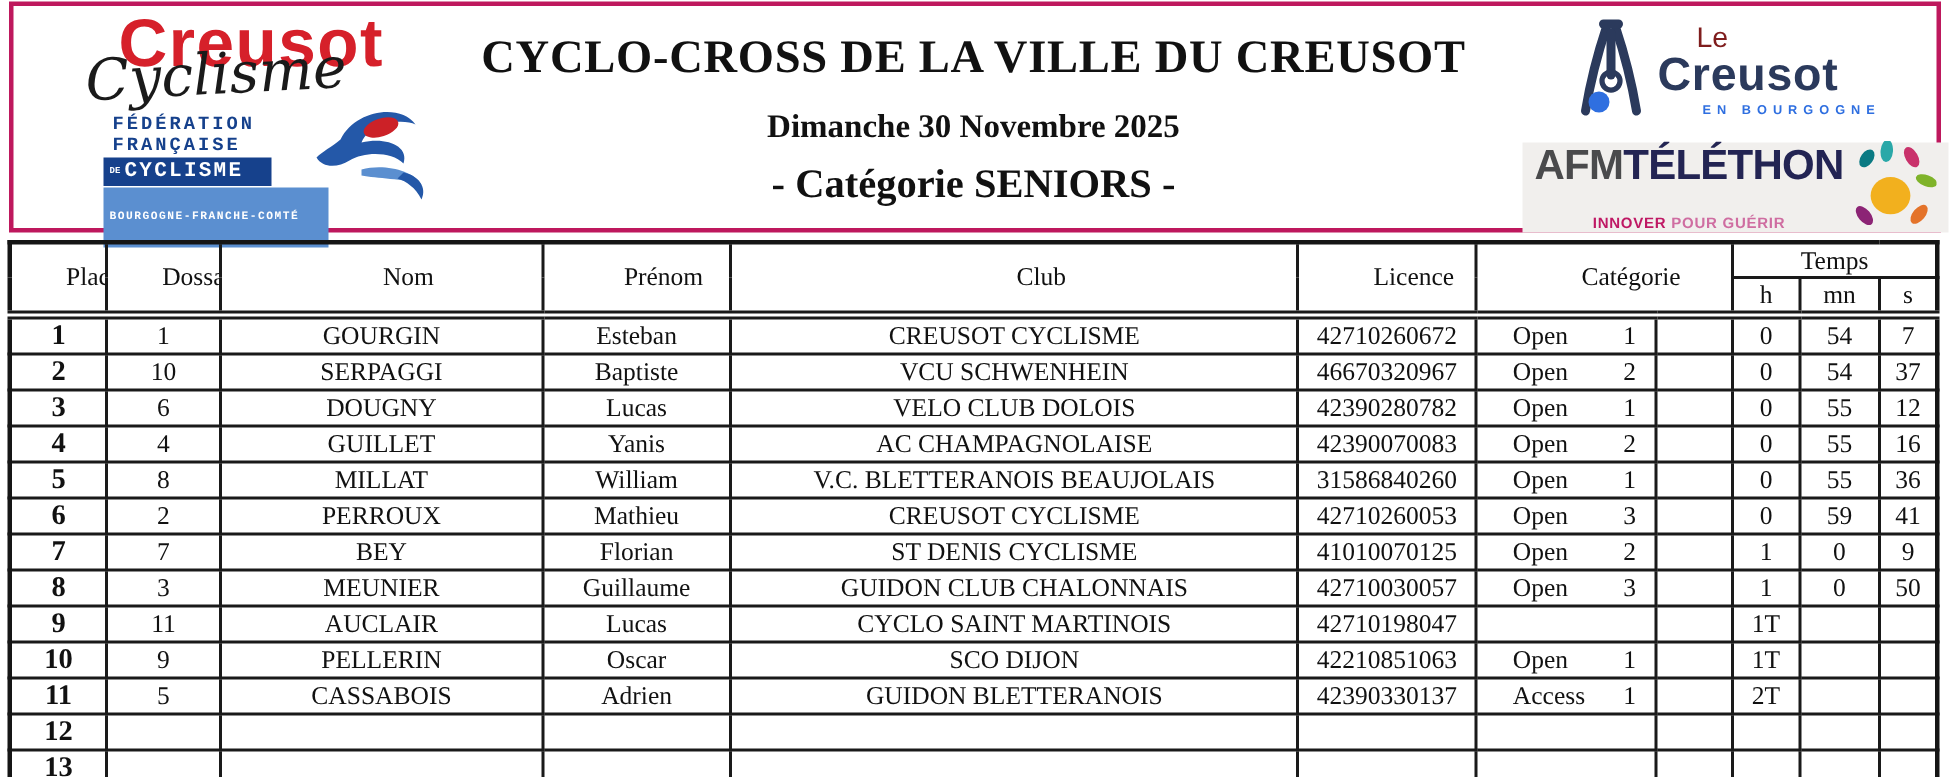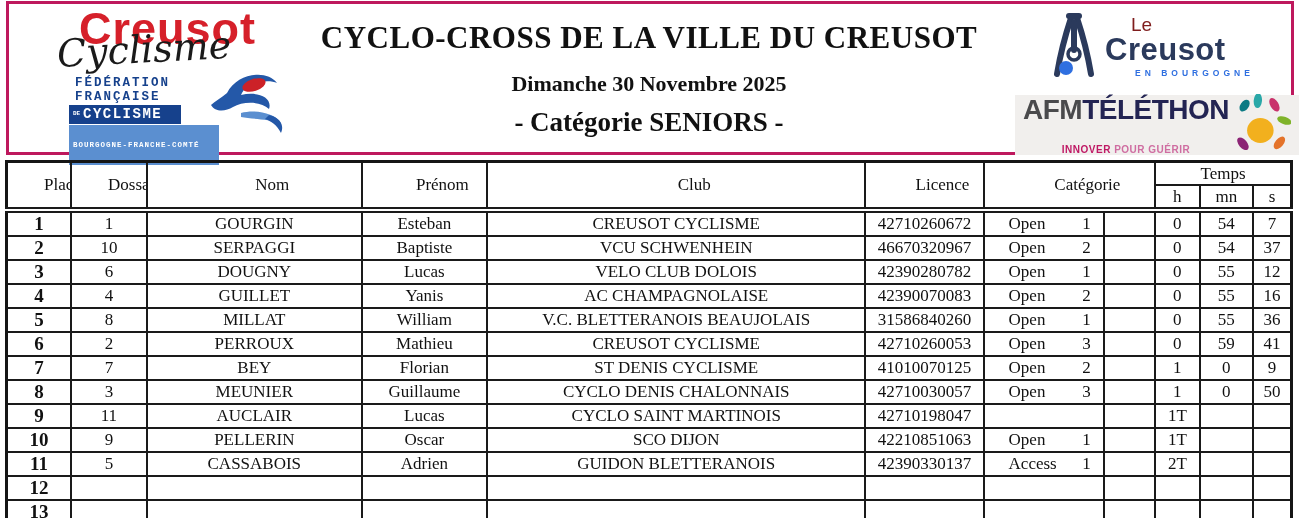--- a/index.html
+++ b/index.html
@@ -336,21 +336,21 @@
     <td></td>
     <td>1</td>
     <td class="dot-l">0</td>
     <td class="dot-l">9</td>
   </tr>
         <tr>
     <td class="c-place">8</td>
     <td>3</td>
     <td>MEUNIER</td>
     <td>Guillaume</td>
-    <td>CYCLO DENIS CHALONNAIS</td>
+    <td>GUIDON CLUB CHALONNAIS</td>
     <td>42710030057</td>
     <td class="c-cat">
       <span class="cat-name">Open</span>
       <span class="cat-rank">3</span>
     </td>
     <td></td>
     <td>1</td>
     <td class="dot-l">0</td>
     <td class="dot-l">50</td>
   </tr>

